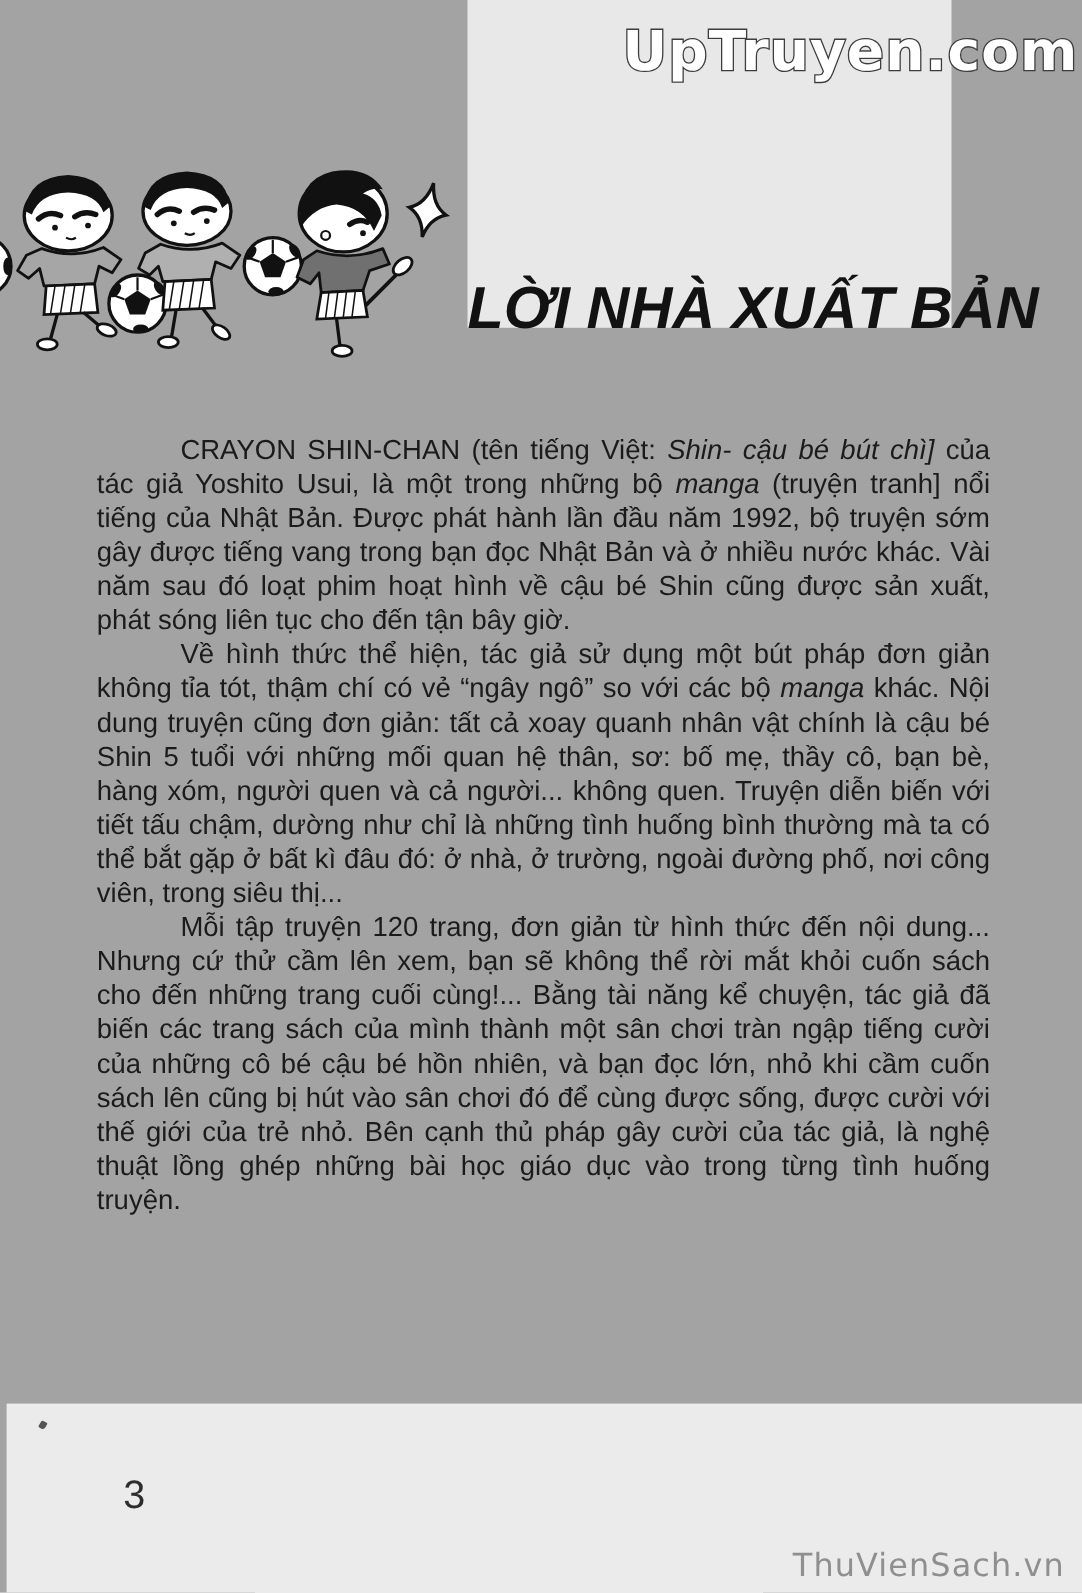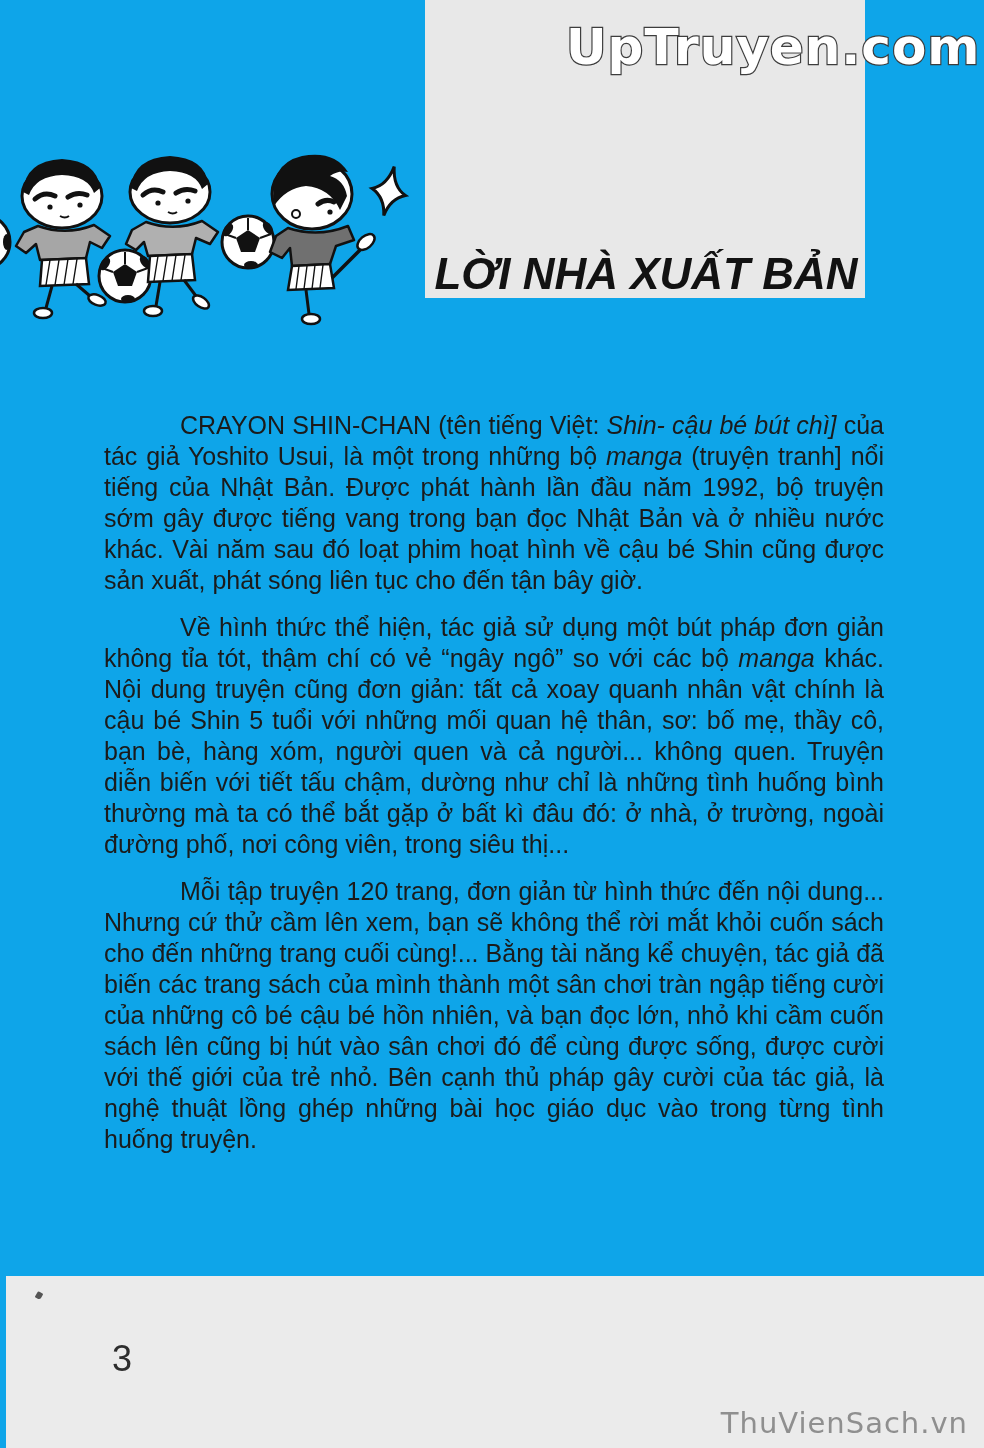--- a/index.html
+++ b/index.html
@@ -1,19 +1,19 @@
 <!DOCTYPE html>
 <html><head>
 <meta charset="utf-8">
 <style>
   html,body{margin:0;padding:0;background:#ffffff;}
   .page{
     position:relative;
     width:984px;height:1448px;
-    background:#0ea5e9;
+    background:#a3a3a3;
     overflow:hidden;
     font-family:"Liberation Sans","DejaVu Sans",sans-serif;
   }
   
   .header-box{
     position:absolute;left:425px;top:0;width:440px;height:298px;
     background:#e8e8e8;
   }
   
   .wm-top{
@@ -29,36 +29,36 @@
     stroke:#3d3d3d;
     stroke-width:2.4px;
     paint-order:stroke fill;
   }
   
   .title{
     position:absolute;left:425px;top:249px;width:442px;
     text-align:center;
     font-style:italic;
     font-weight:bold;
-    font-size:44px;
+    font-size:54px;
     letter-spacing:0px;
     color:#121212;
     white-space:nowrap;
   }
   
   .cartoon{position:absolute;left:0;top:146px;width:446px;height:192px;overflow:visible;}
   
   .body-text{
     position:absolute;left:88px;top:394px;width:812px;
     color:#1b1b1b;
     font-size:25px;
     line-height:31px;
     text-align:justify;
   }
-  .body-text p{margin:16px;text-indent:76px;}
+  .body-text p{margin:0;text-indent:76px;}
   
   .footer{
     position:absolute;left:6px;top:1276px;width:978px;height:172px;
     background:#ebebeb;
   }
   .speck{
     position:absolute;left:30px;top:16px;width:6px;height:7px;
     background:#555;border-radius:2px 1px 3px 1px;transform:rotate(30deg);
   }
   .page-number{

